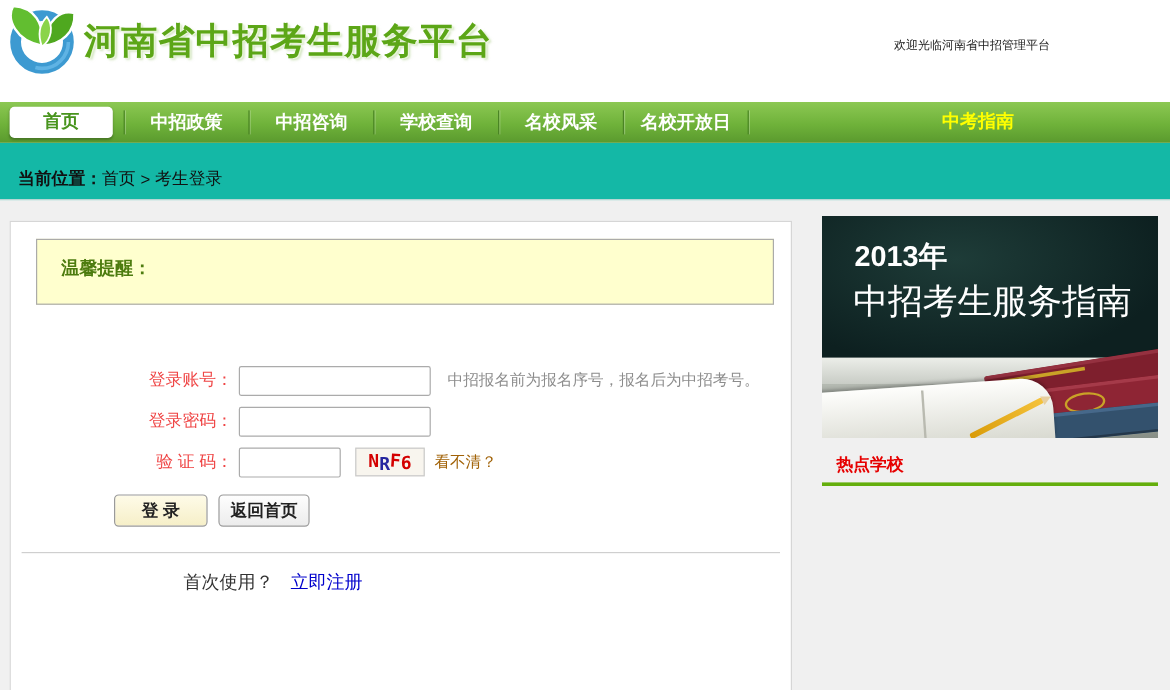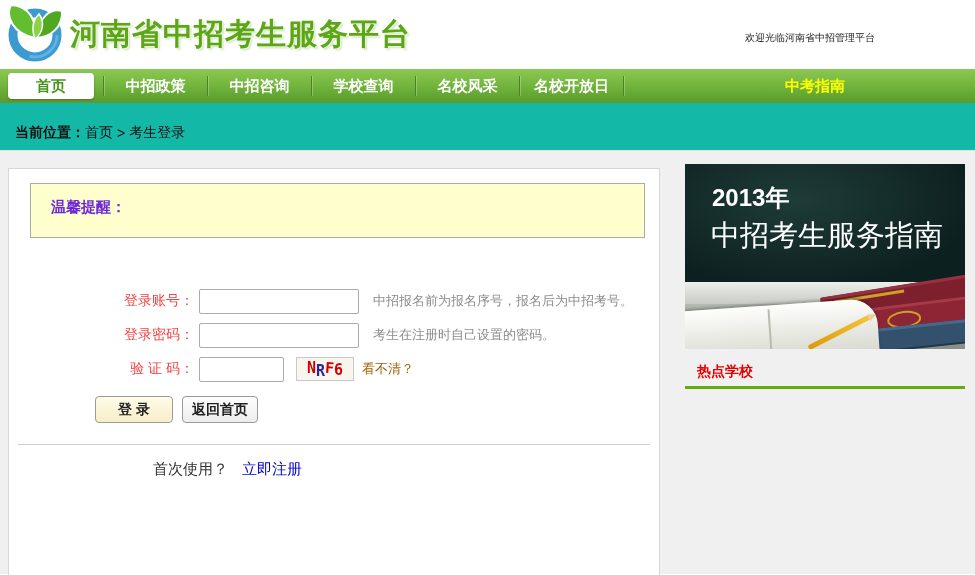--- a/index.html
+++ b/index.html
@@ -1,21 +1,21 @@
 <!DOCTYPE html>
 <html><head>
 <meta charset="utf-8">
 <style>
   * { margin:0; padding:0; box-sizing:border-box; }
   html,body { width:975px; height:575px; overflow:hidden; background:#fff;
               font-family:"Liberation Sans", sans-serif; }
   .page { position:relative; width:975px; height:575px; }
 
   
-  .header { position:relative; height:69px; background:#fff; }
+  .header { position:relative; height:85px; background:#fff; }
   .logo { position:absolute; left:5px; top:2px; }
   .site-title { position:absolute; left:70px; top:14px; font-size:30px; font-weight:bold;
                 color:#5CA617; letter-spacing:1px;
                 text-shadow:1px 1px 0 #e8f5d8, 2px 2px 2px rgba(180,210,150,.6); }
   .welcome { position:absolute; right:100px; top:31px; font-size:10px; color:#222; }
 
   
   .nav { position:relative; height:34px; display:flex; align-items:center; padding-left:8px;
          background:linear-gradient(#8CC853,#6FB23A 55%,#5A9A2E); }
   .nav-item { width:103px; text-align:center; color:#fff; font-size:15px; font-weight:bold;
@@ -36,21 +36,21 @@
   .crumb-current { color:#111; }
 
   
   .content { position:relative; height:423px; background:#F0F0F0; }
 
   .main-box { position:absolute; left:8px; top:17px; width:652px; height:470px;
               background:#fff; border:1px solid #D6D6D6; }
 
   .notice-box { margin:14px 14px 0 21px; background:#FFFFCE; border:1px solid #ABABA9;
                 padding:10px 16px 12px 10px; }
-  .notice-title { color:#6d28d9; font-weight:bold; font-size:15px; margin:4px 0 8px 10px; }
+  .notice-title { color:#4d7c0f; font-weight:bold; font-size:15px; margin:4px 0 8px 10px; }
   .notice-list { margin-left:8px; padding-left:20px; font-size:13px; color:#000; }
   .notice-list li { margin-bottom:9px; line-height:21px; }
   .notice-list li:last-child { margin-bottom:2px; }
   .inline-link { color:#0000CC; cursor:pointer; text-decoration:none; }
   .warn-icon { color:#CC0000; font-size:14px; margin-right:3px; }
 
   
   .login-form { margin-top:46px; }
   .form-row { display:flex; align-items:center; height:34px; }
   .form-label { width:185px; text-align:right; font-size:14px; color:#ef4444; }
@@ -167,21 +167,20 @@
 
       <div class="login-form">
         <div class="form-row">
           <label class="form-label">登录账号：</label>
           <input class="text-input" type="text" value="" style="">
           <span class="hint">中招报名前为报名序号，报名后为中招考号。</span>
         </div>
         <div class="form-row">
           <label class="form-label">登录密码：</label>
           <input class="text-input" type="password" value="" style="">
-          <span class="hint">考生在注册时自己设置的密码。</span>
         </div>
         <div class="form-row">
           <label class="form-label">验 证 码：</label>
           <input class="text-input small" type="text" value="" style="">
           <div class="captcha-box">
             <span>N</span>
             <span>R</span>
             <span>F</span>
             <span>6</span>
           </div>

